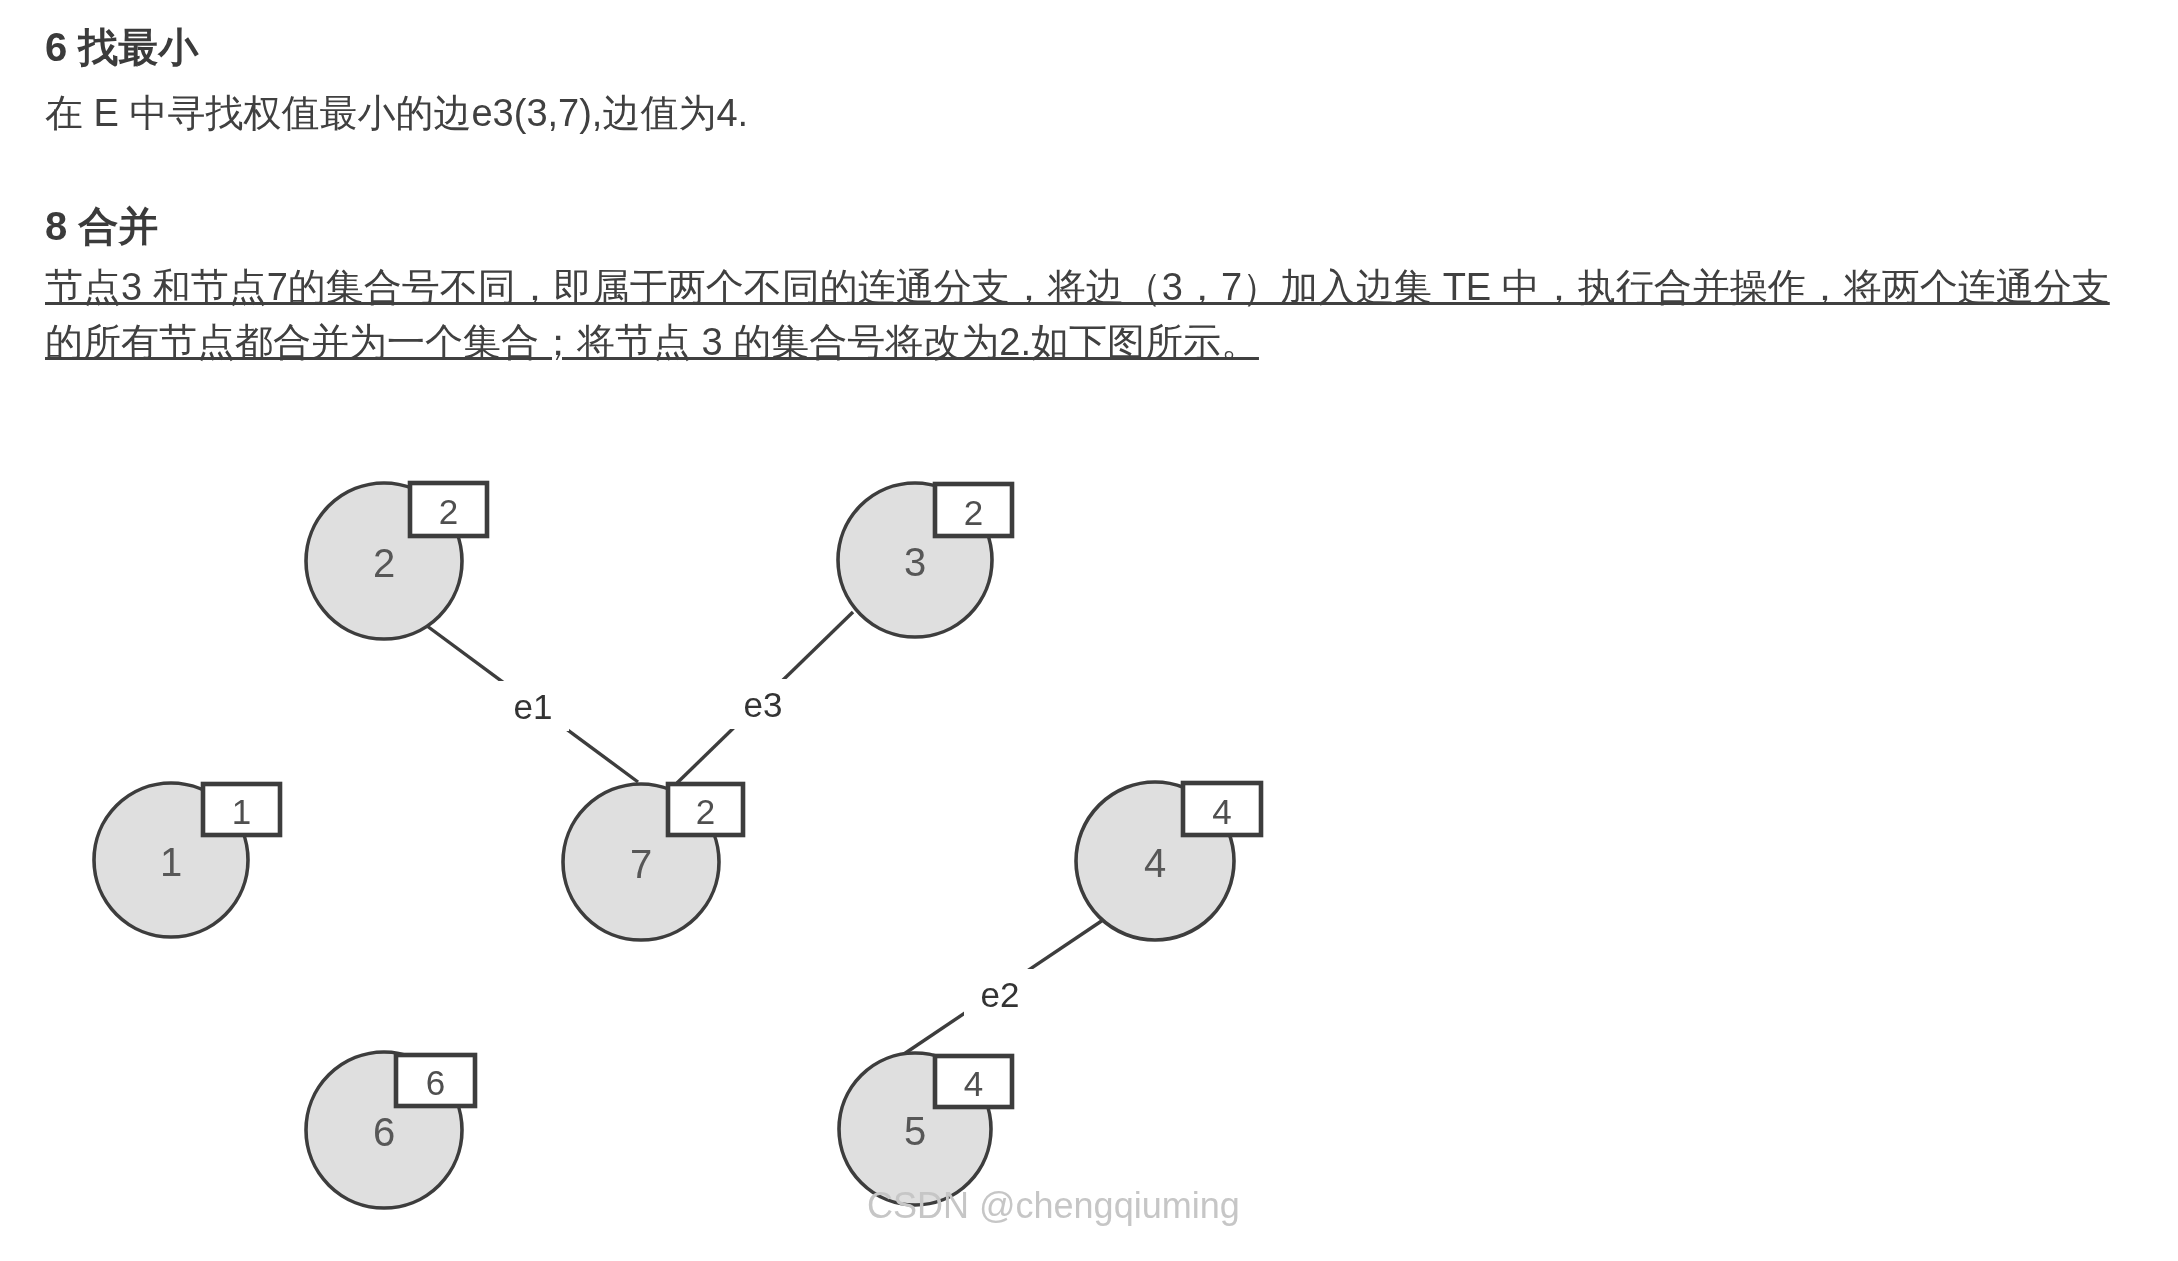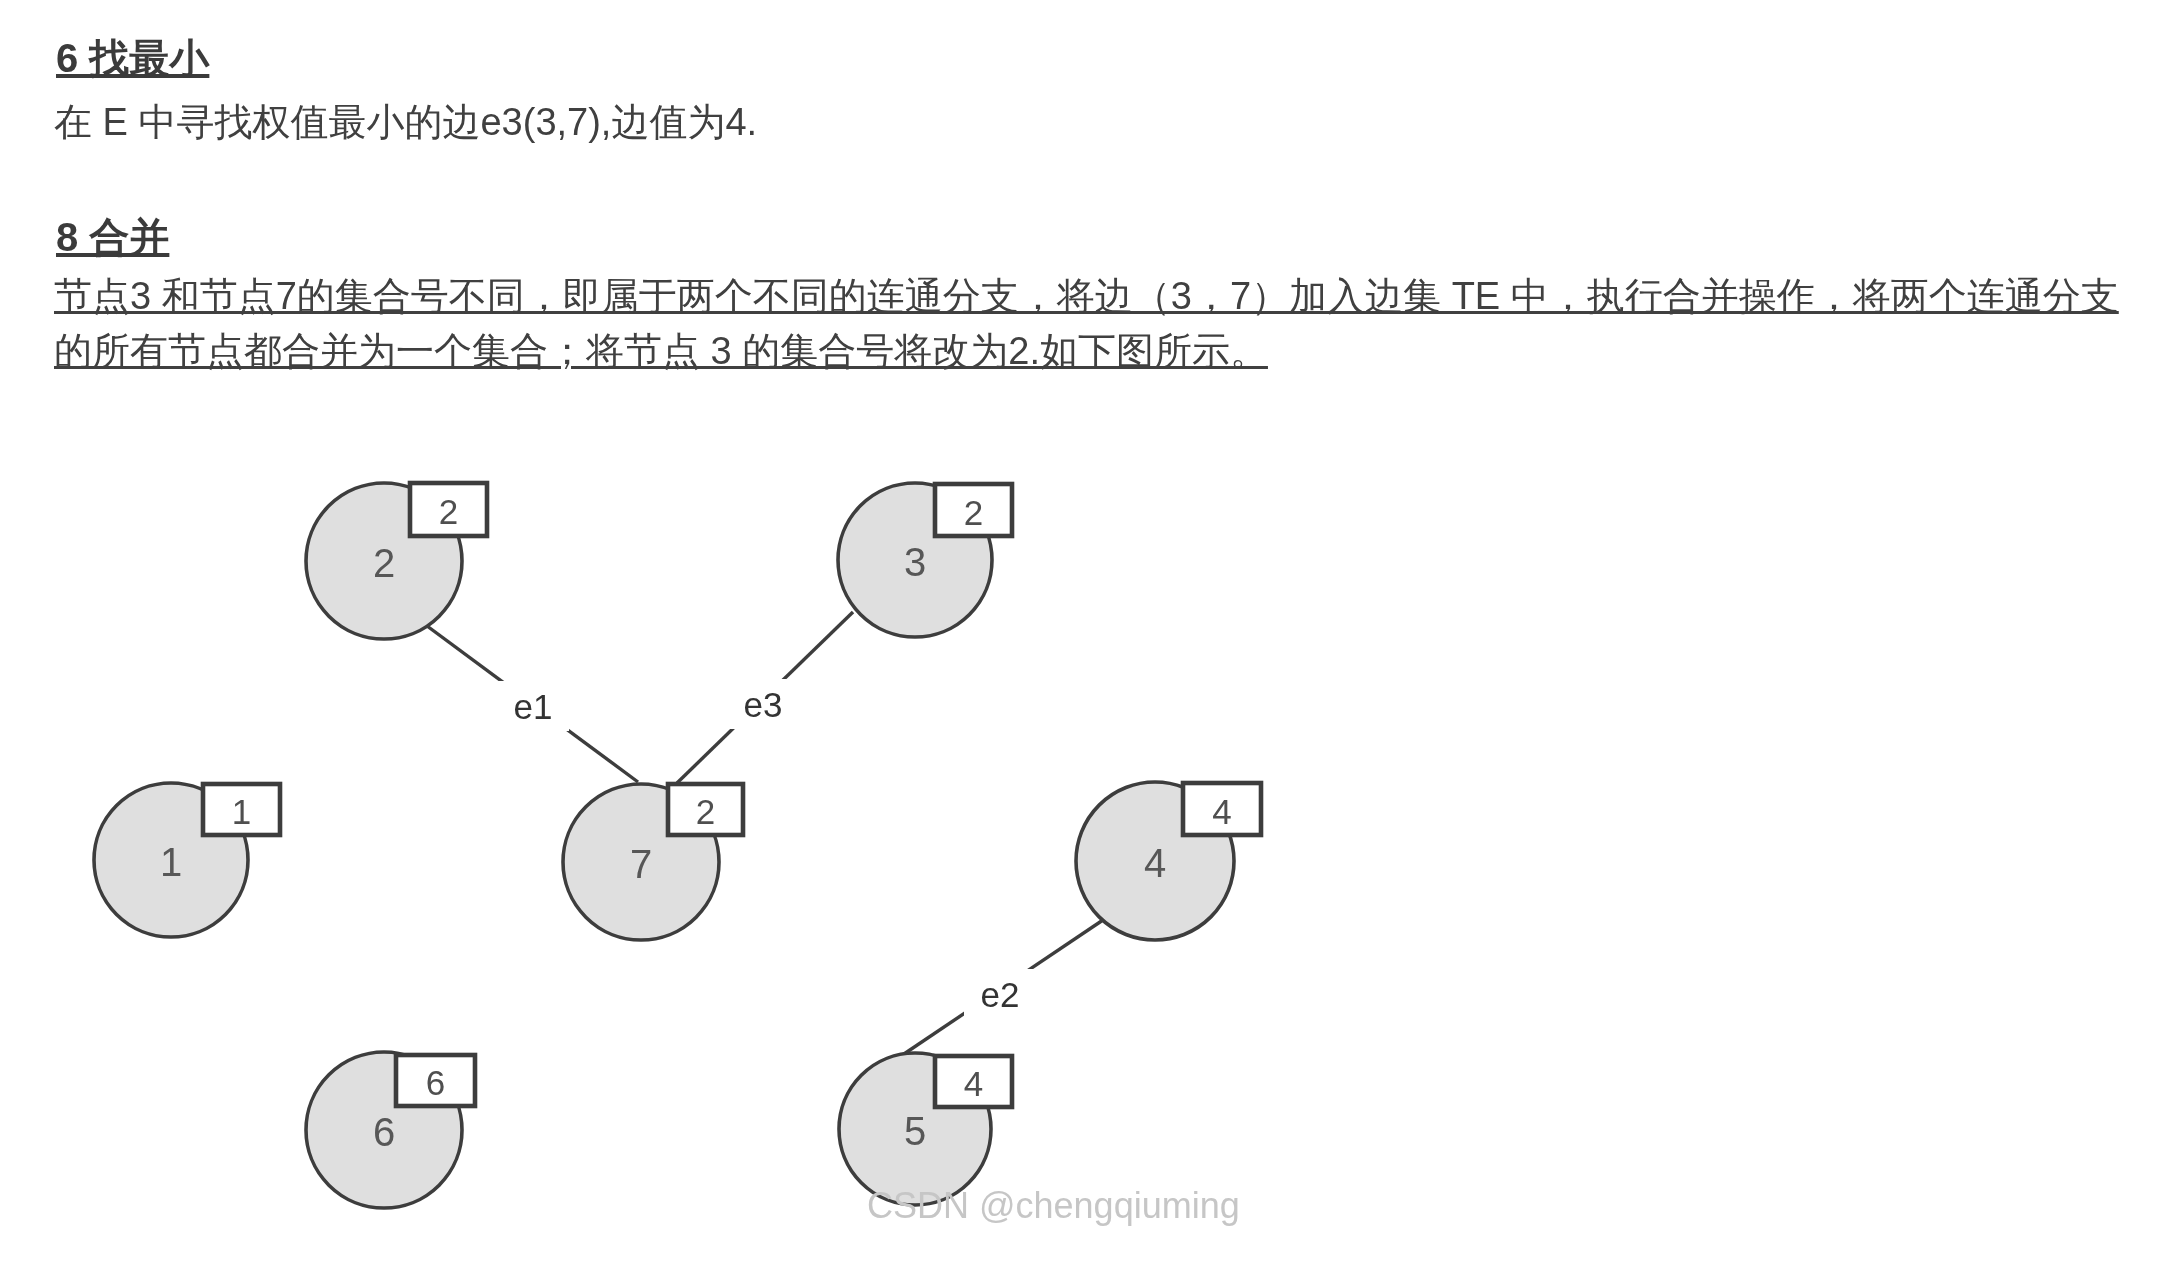--- a/index.html
+++ b/index.html
@@ -6,30 +6,29 @@
   .page{
     position:relative;
     width:2178px;
     height:1261px;
     background:#ffffff;
     font-family:"Liberation Sans",sans-serif;
     overflow:hidden;
   }
   .h{
     position:absolute;
-    margin:11px;
+    margin:0;
     font-size:40px;
     font-weight:700;
     color:#3b3b3b;
     white-space:nowrap;
-    text-decoration:underline;
   }
   .p{
     position:absolute;
-    margin:9px;
+    margin:0;
     font-size:38px;
     color:#404040;
     line-height:55px;
   }
   #h1{left:45px;top:20px;}
   #p1{left:45px;top:86px;white-space:nowrap;}
   #h2{left:45px;top:199px;}
   #p2{left:45px;top:260px;width:2095px;text-decoration:underline;}
   #figure-svg{
     position:absolute;

